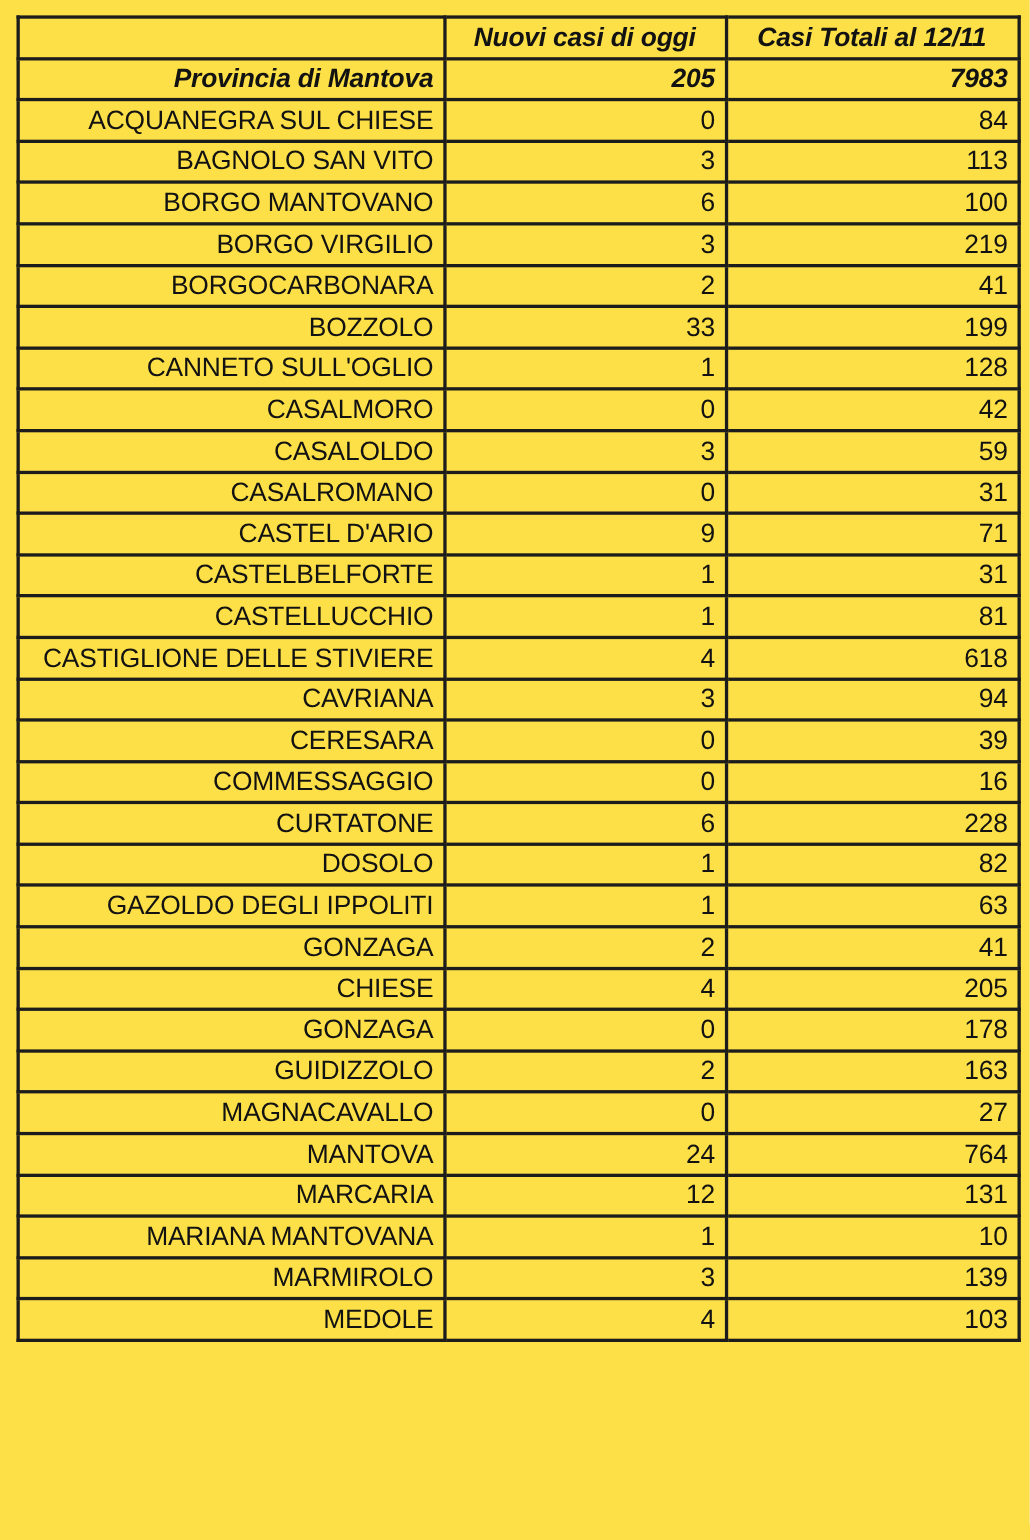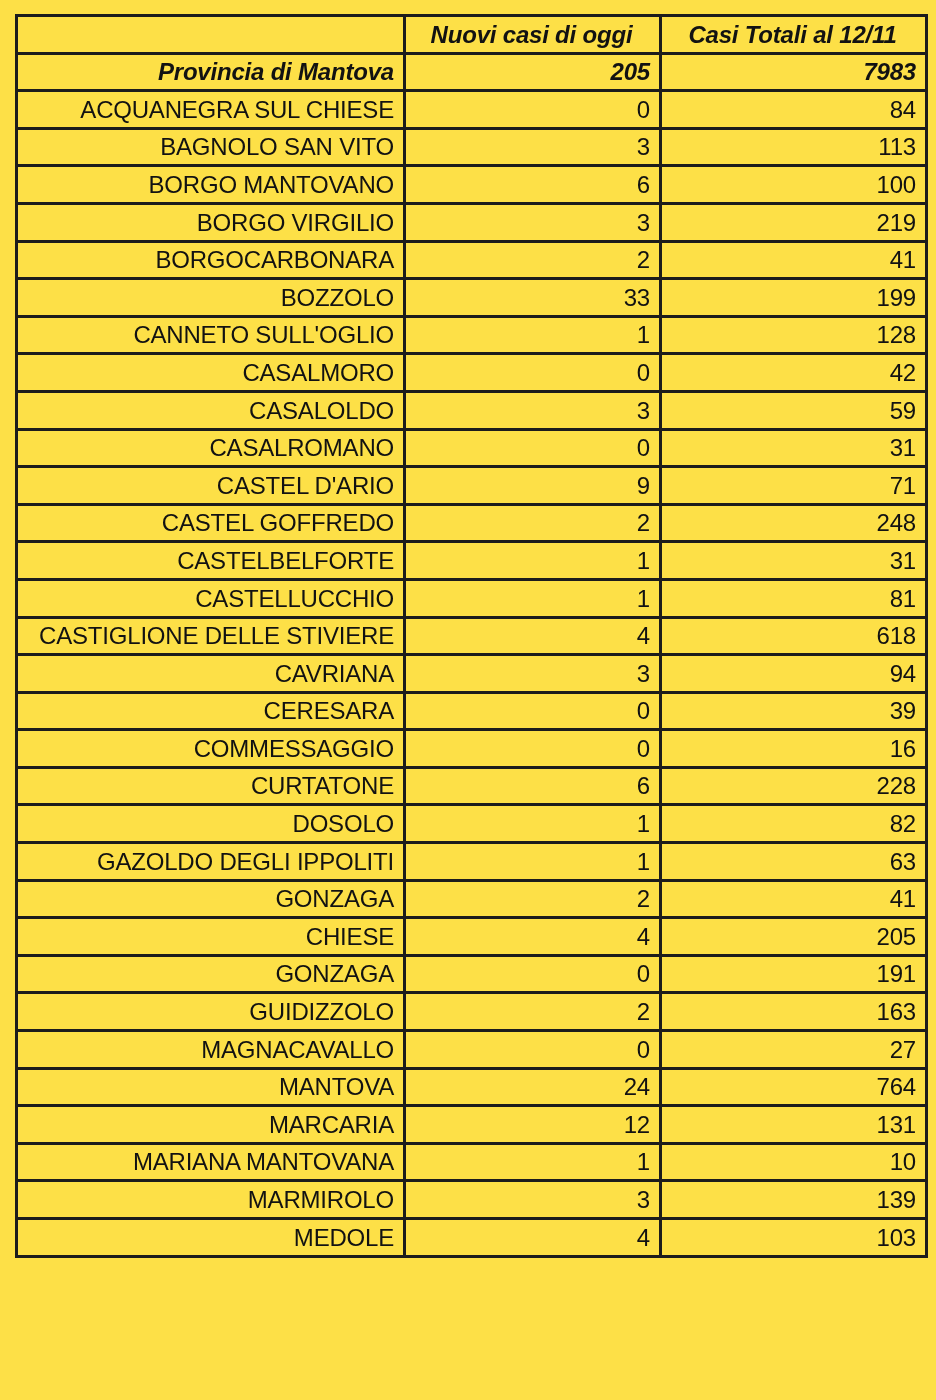--- a/index.html
+++ b/index.html
@@ -141,25 +141,20 @@
     <td class="num-cell">0</td>
     <td class="num-cell">31</td>
   </tr>
 
   <tr class="data-row">
     <td class="name-cell">CASTEL D'ARIO</td>
     <td class="num-cell">9</td>
     <td class="num-cell">71</td>
   </tr>
 
-  <tr class="data-row">
-    <td class="name-cell">CASTEL GOFFREDO</td>
-    <td class="num-cell">2</td>
-    <td class="num-cell">248</td>
-  </tr>
 
   <tr class="data-row">
     <td class="name-cell">CASTELBELFORTE</td>
     <td class="num-cell">1</td>
     <td class="num-cell">31</td>
   </tr>
 
   <tr class="data-row">
     <td class="name-cell">CASTELLUCCHIO</td>
     <td class="num-cell">1</td>
@@ -216,21 +211,21 @@
 
   <tr class="data-row">
     <td class="name-cell">CHIESE</td>
     <td class="num-cell">4</td>
     <td class="num-cell">205</td>
   </tr>
 
   <tr class="data-row">
     <td class="name-cell">GONZAGA</td>
     <td class="num-cell">0</td>
-    <td class="num-cell">191</td>
+    <td class="num-cell">178</td>
   </tr>
 
   <tr class="data-row">
     <td class="name-cell">GUIDIZZOLO</td>
     <td class="num-cell">2</td>
     <td class="num-cell">163</td>
   </tr>
 
   <tr class="data-row">
     <td class="name-cell">MAGNACAVALLO</td>

